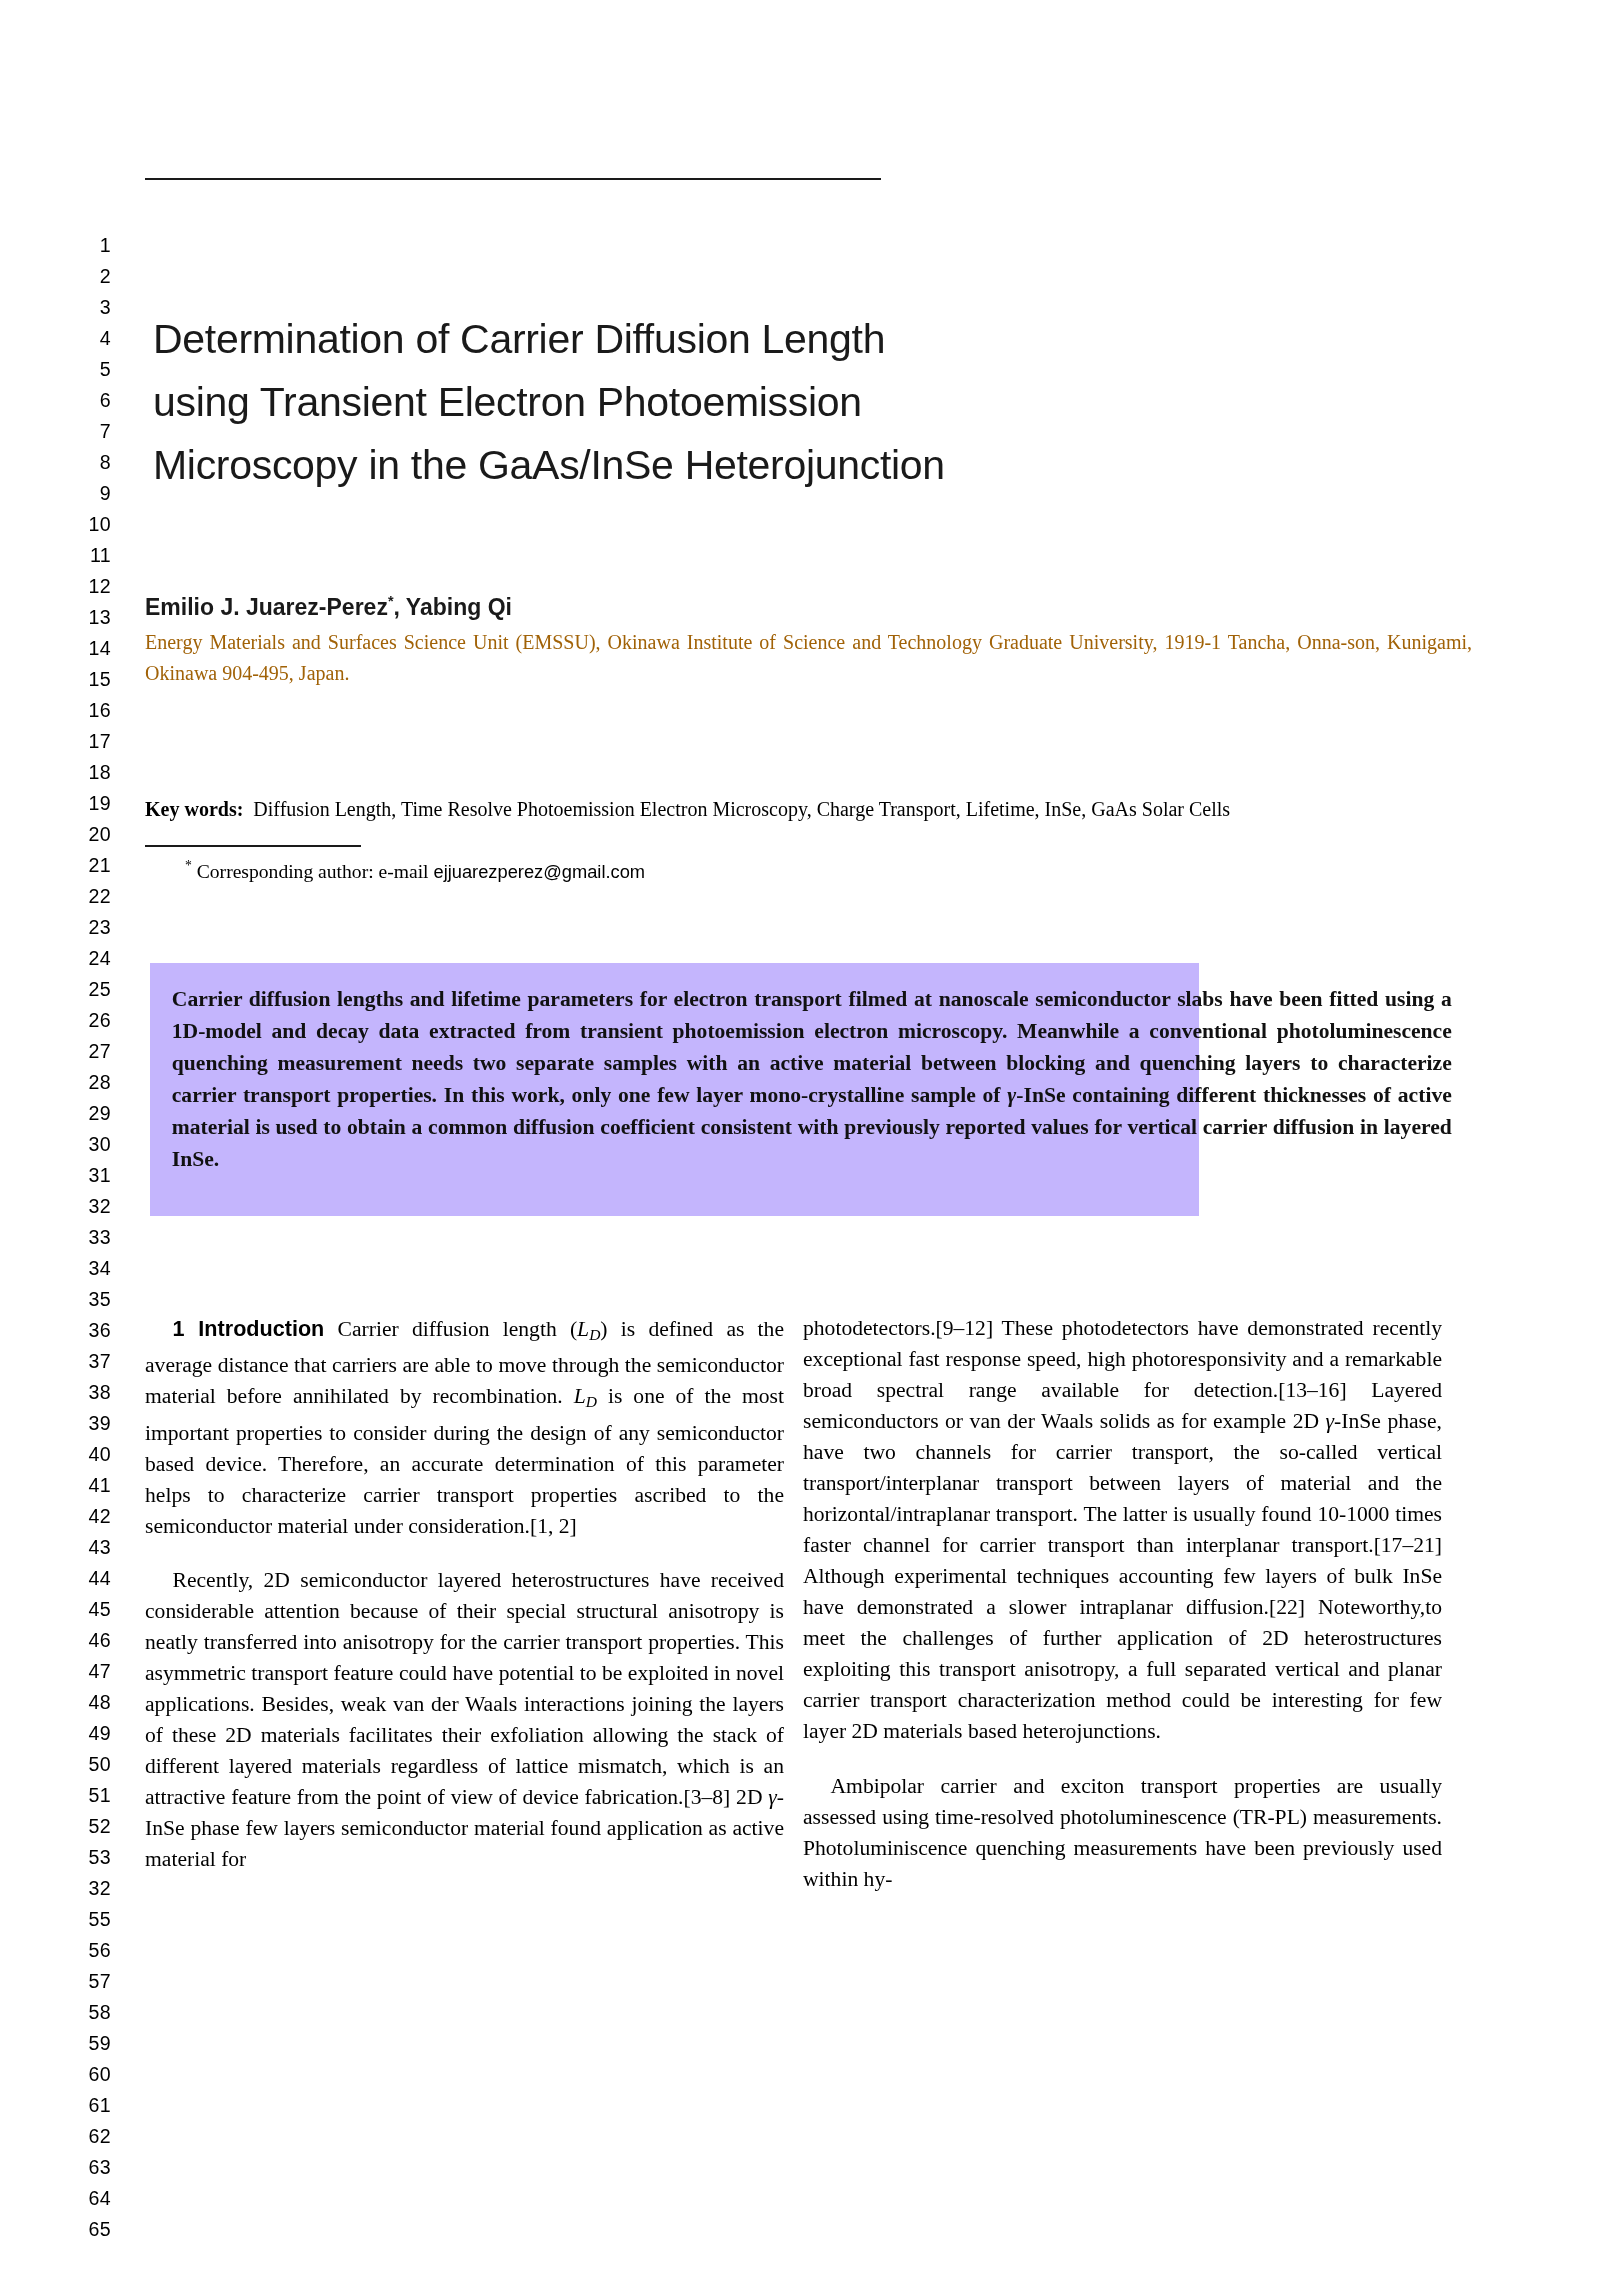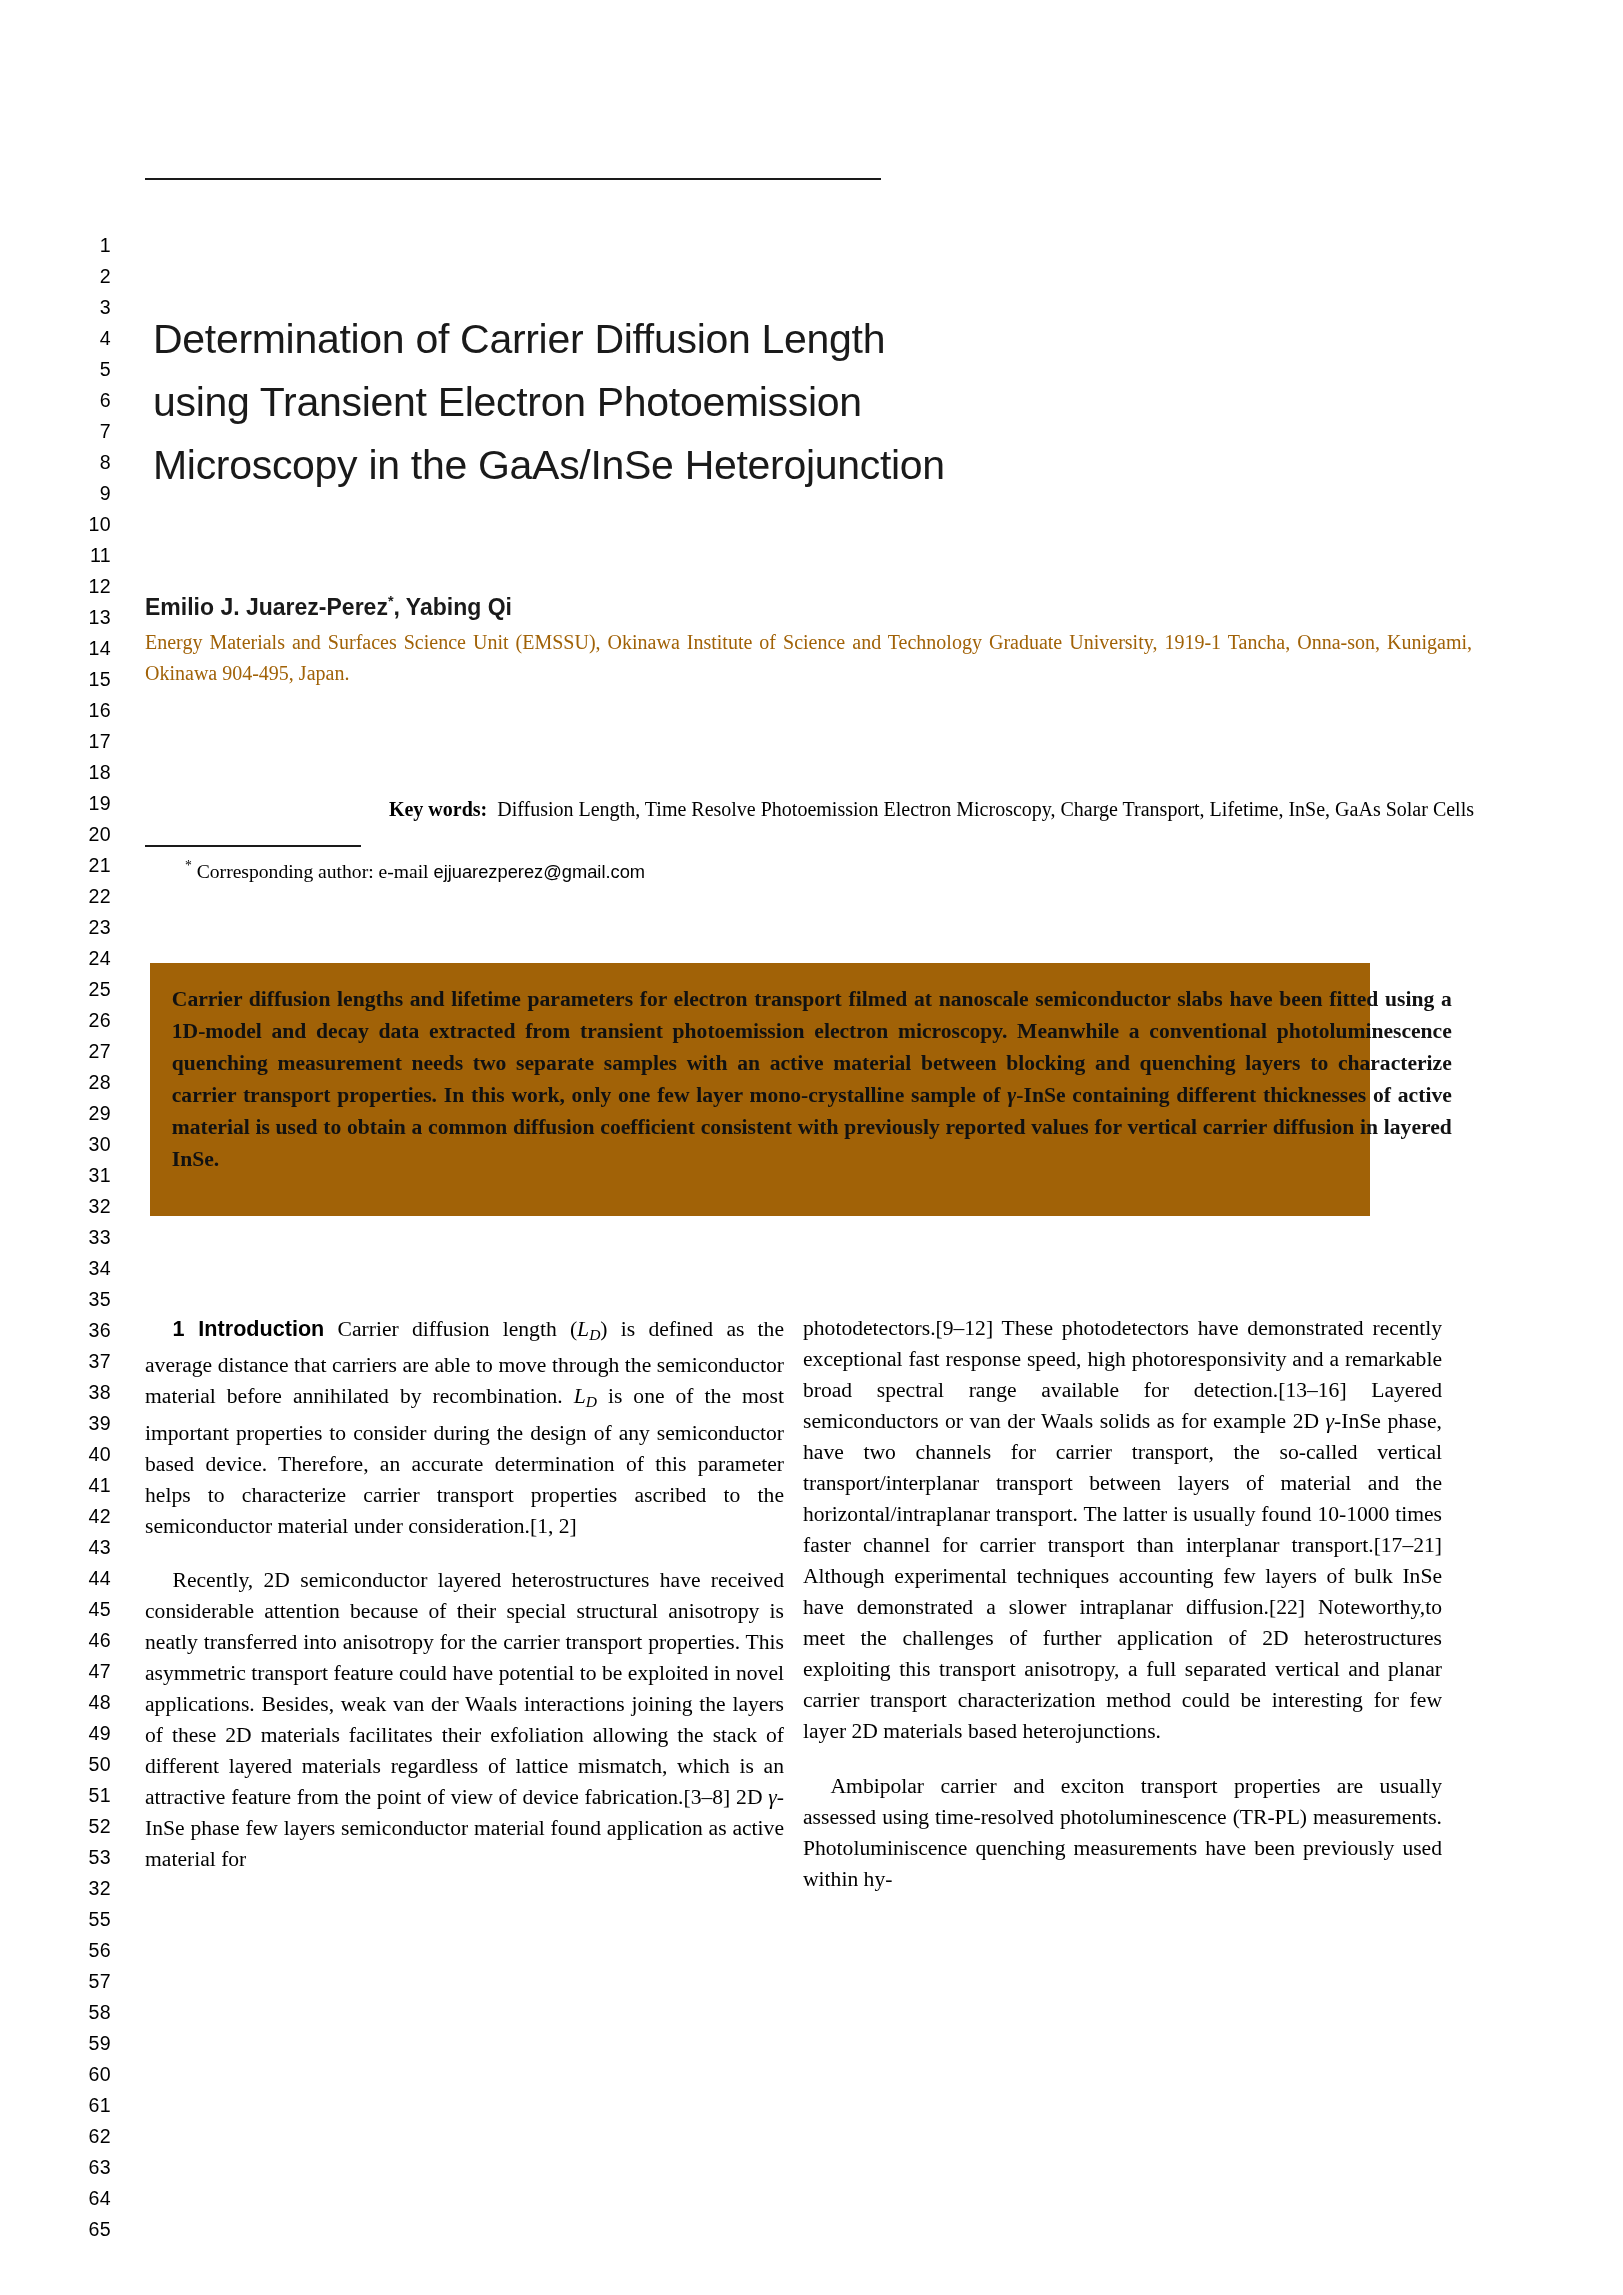--- a/index.html
+++ b/index.html
@@ -100,21 +100,20 @@
   
   .keywords {
     position: absolute;
     left: 0px;
     top: 796px;
     width: 1329px;
     font-family: "Liberation Serif", serif;
     font-size: 20px;
     line-height: 27.5px;
     color: #000;
-    text-align: right;
   }
   .keywords b { font-weight: bold; }
 
   .footnote-rule {
     position: absolute;
     left: 0px;
     top: 845px;
     width: 216px;
     height: 0;
     border-top: 2px solid #1a1a1a;
@@ -139,23 +138,23 @@
   .corresponding .mail {
     font-family: "Liberation Sans", sans-serif;
     font-size: 18.3px;
   }
 
   
   .abstract-box {
     position: absolute;
     left: 5.2px;
     top: 963px;
-    width: 1220px;
+    width: 1049px;
     height: 253px;
-    background: #a16207;
+    background: #c4b5fd;
     box-sizing: border-box;
   }
   .abstract-text {
     position: absolute;
     left: 21.6px;
     top: 20px;
     width: 1280px;
     font-family: "Liberation Serif", serif;
     font-weight: bold;
     font-size: 21.6px;

